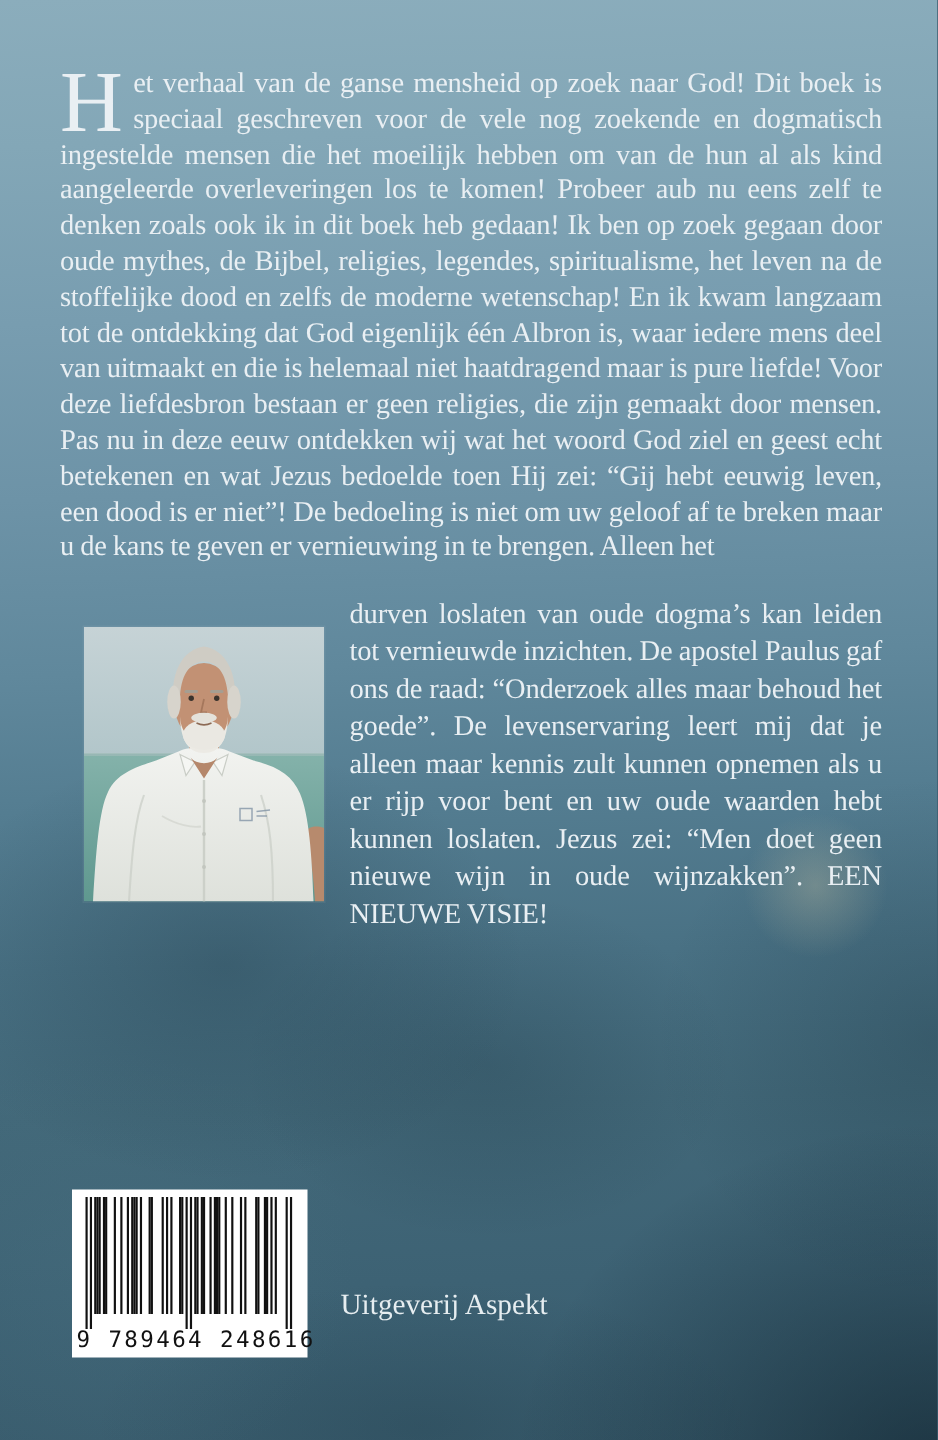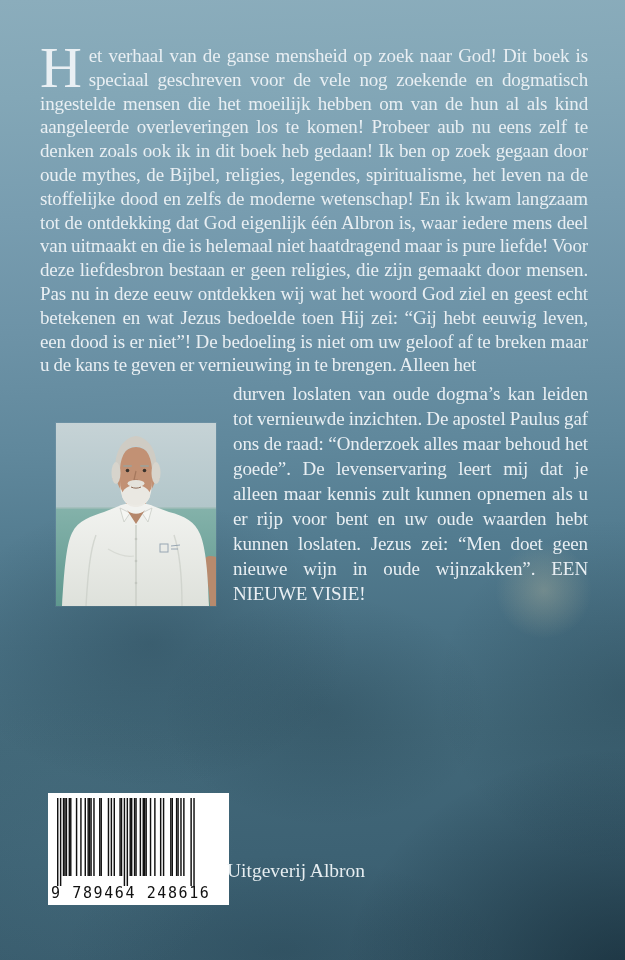--- a/index.html
+++ b/index.html
@@ -27,31 +27,31 @@
     color:#e9eff3;
   }
   .blurb p{margin:0;text-align:justify;}
   .intro{
     font-size:19px;line-height:23.8px;letter-spacing:-0.15px;word-spacing:-0.5px;
   }
   .dropcap{
     float:left;font-size:58px;line-height:44px;padding:2px 7px 0 0;
     font-family:"Liberation Serif",serif;
   }
-  .photo-row{display:flex;gap:17px;margin-top:4px;align-items:flex-end;padding-left:16px;}
+  .photo-row{display:flex;gap:17px;margin-top:20px;align-items:center;padding-left:16px;}
   .photo{
     width:160px;height:183px;flex:0 0 auto;
     box-shadow:0 0 0 1px rgba(255,255,255,0.06);
   }
   .photo svg{display:block;width:160px;height:183px;}
   .beside{
     flex:1 1 auto;font-size:19px;line-height:25px;letter-spacing:-0.1px;word-spacing:-0.5px;
   }
   .barcode{
-    position:absolute;left:48px;top:793px;width:181px;height:112px;
+    position:absolute;left:48px;top:793px;width:157px;height:112px;
     background:#ffffff;
   }
   .barcode svg{position:absolute;left:0;top:0;}
   .barcode-digits{
     position:absolute;left:3px;right:2px;bottom:3px;
     font-family:"DejaVu Sans Mono",monospace;
     font-size:15px;color:#111;letter-spacing:1.6px;white-space:nowrap;
   }
   .publisher{
     position:absolute;left:227px;top:858px;
@@ -179,16 +179,16 @@
         <rect x="129.35" y="5" width="1.45" height="78" fill="#111111"></rect>
         <rect x="132.25" y="5" width="1.45" height="78" fill="#111111"></rect>
         <rect x="135.15" y="5" width="1.45" height="78" fill="#111111"></rect>
         <rect x="142.40" y="5" width="1.45" height="88" fill="#111111"></rect>
         <rect x="145.30" y="5" width="1.45" height="88" fill="#111111"></rect>
       </svg>
     <div class="barcode-digits">9 789464 248616</div>
   </div>
 
   <div class="publisher">
-    <div>Uitgeverij Albron</div>
+    <div>Uitgeverij Aspekt</div>
   </div>
 
 </div>
 
 </body></html>

